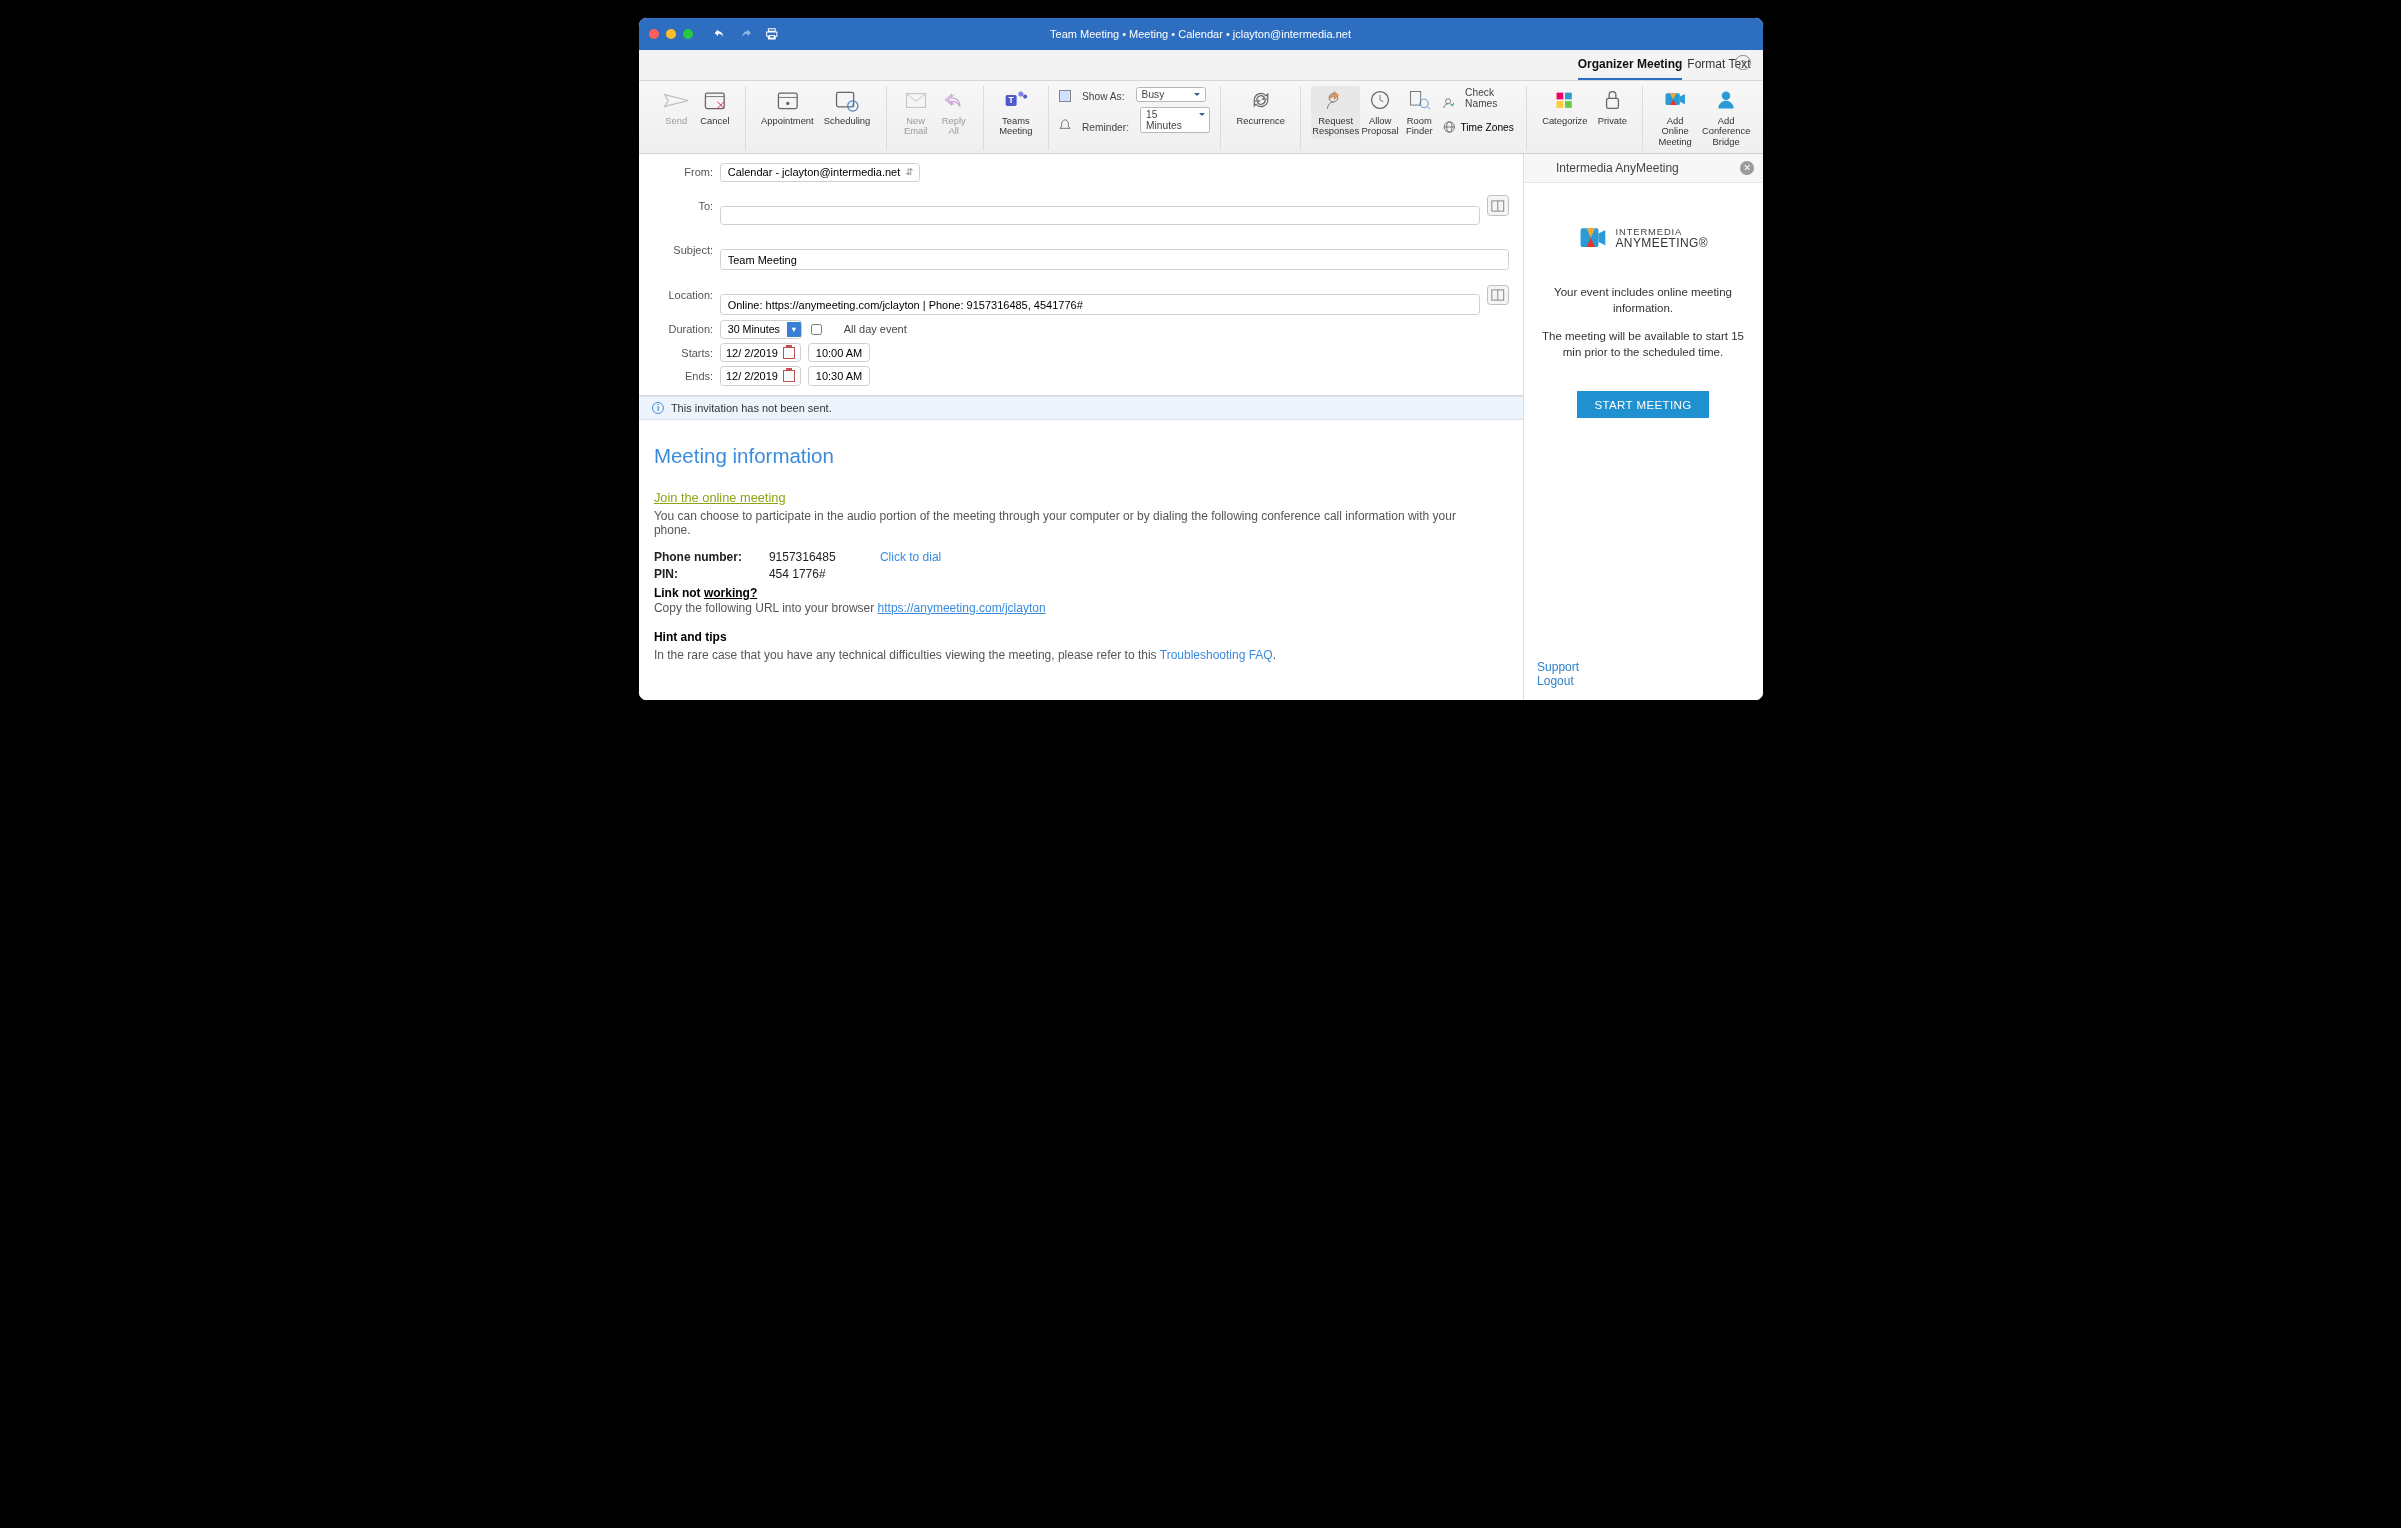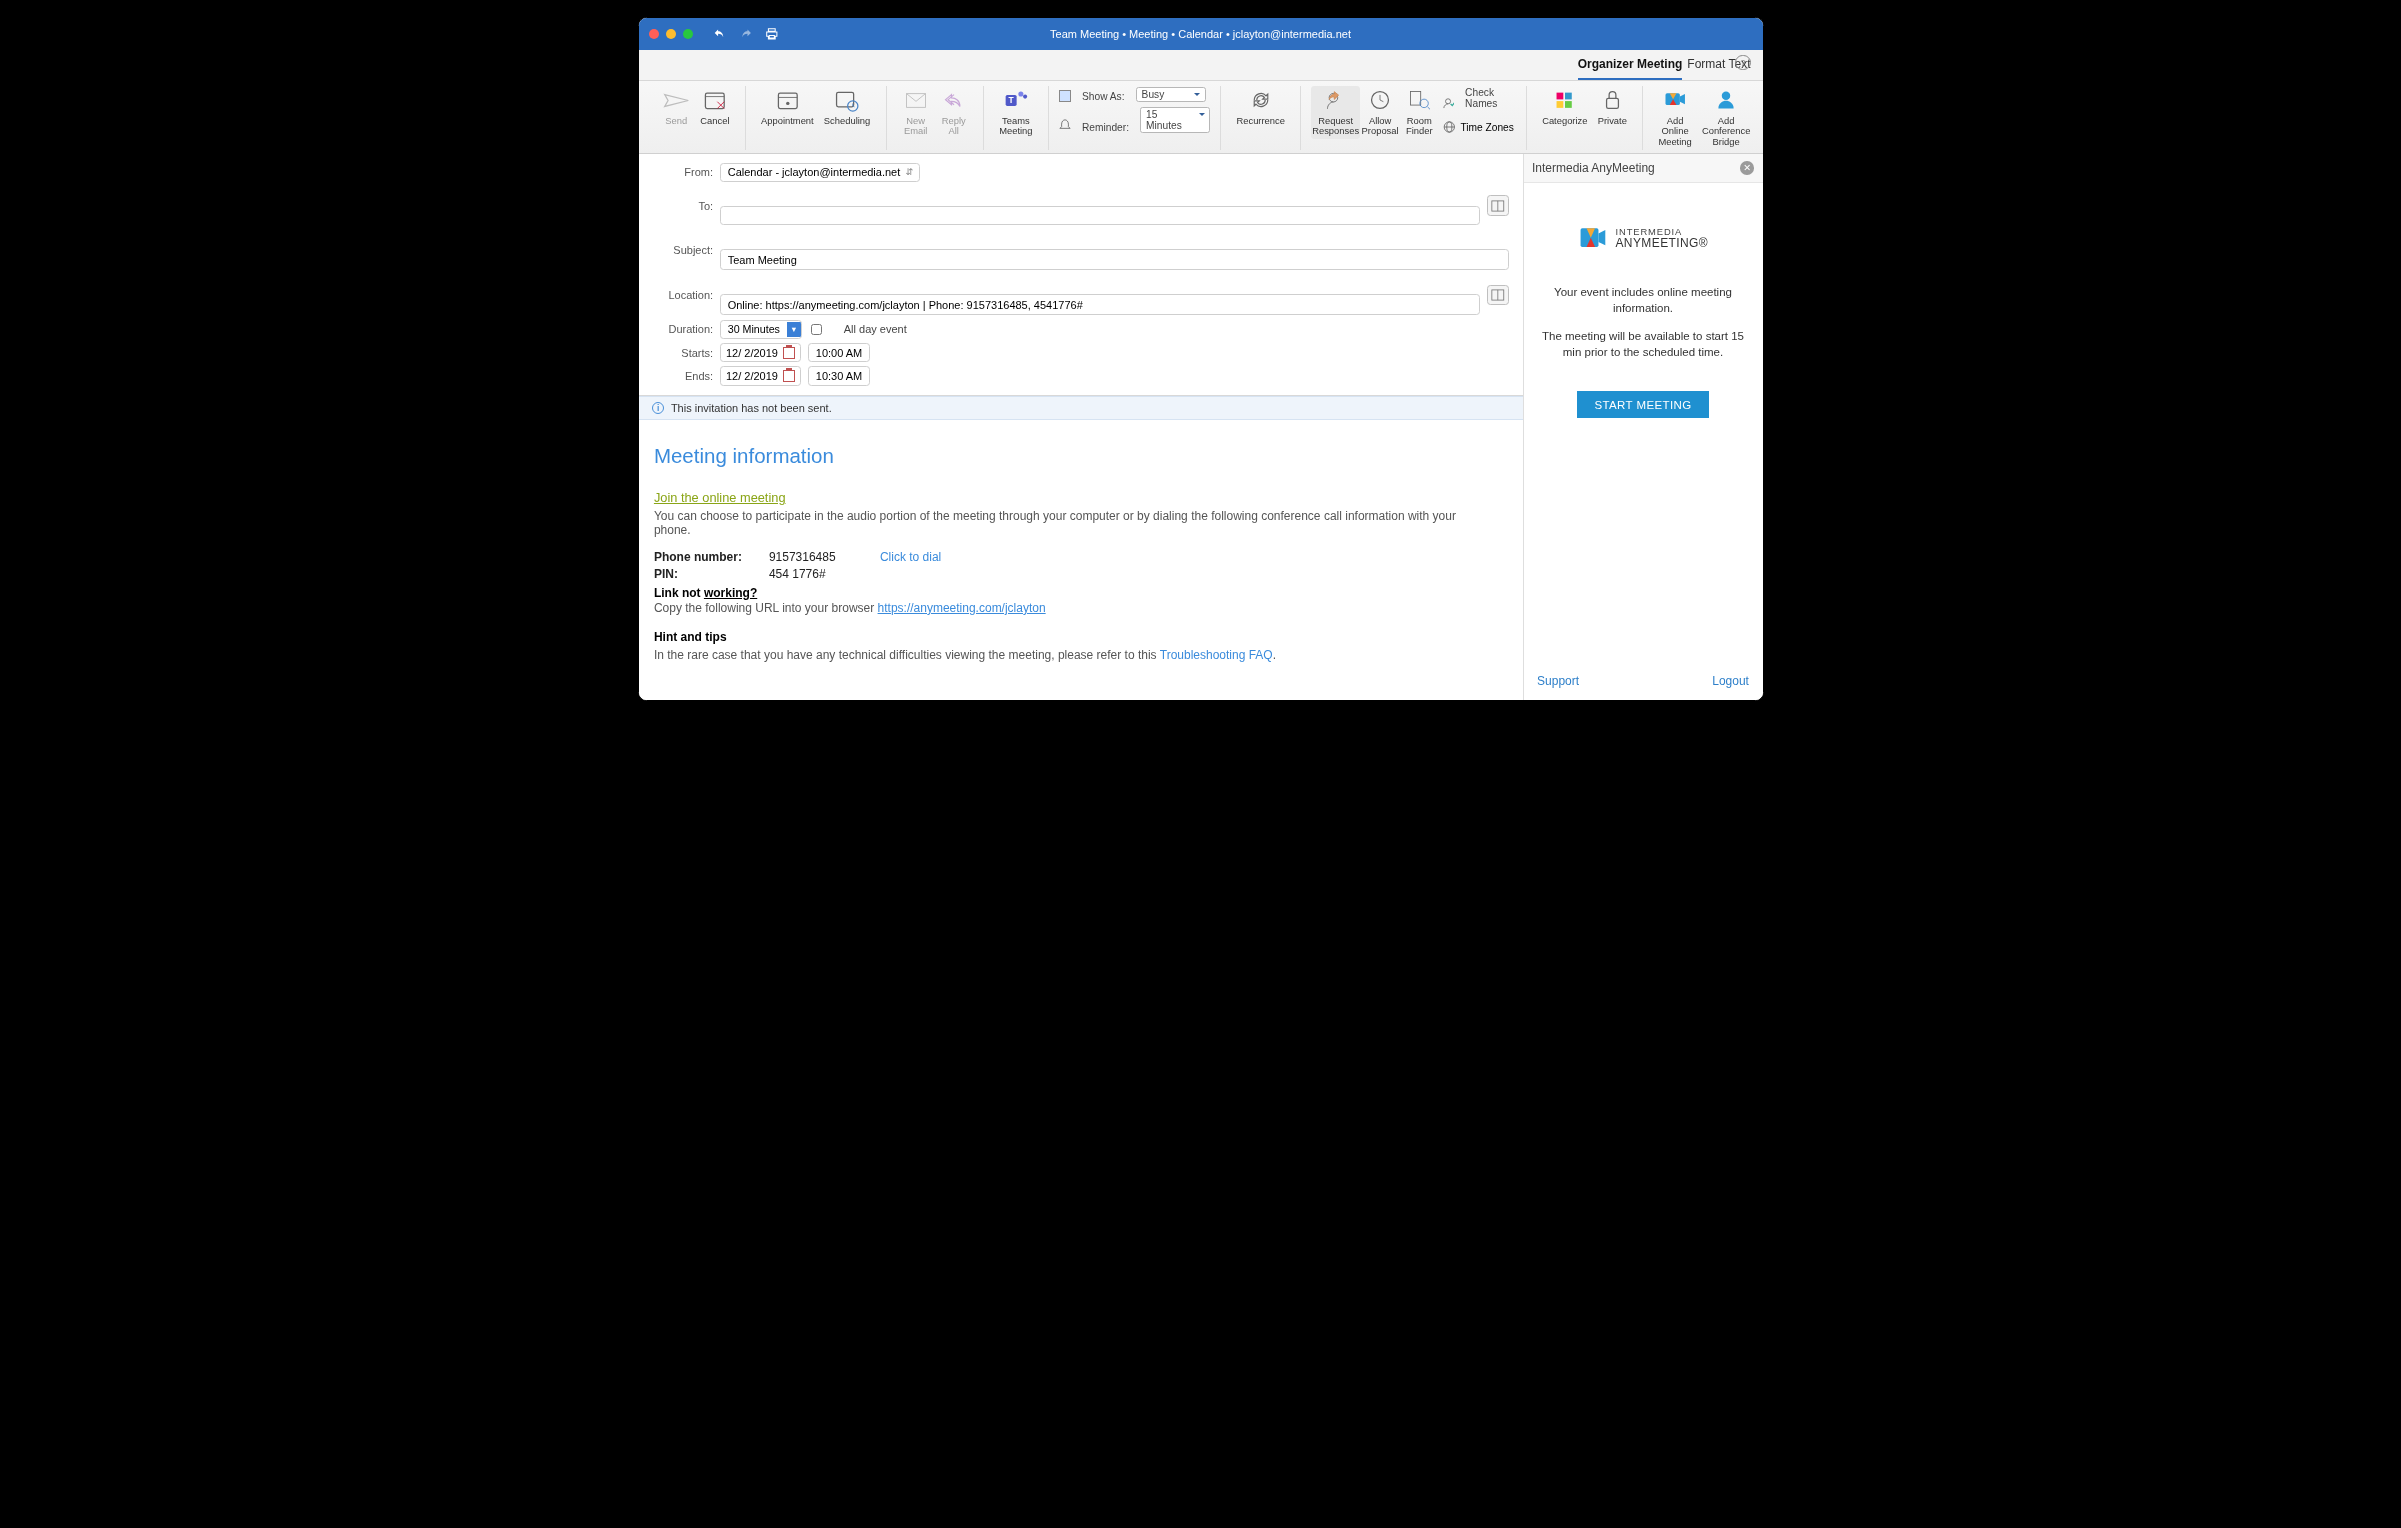--- a/index.html
+++ b/index.html
@@ -96,31 +96,31 @@
   .kvtable .row{display:flex;gap:17px;margin-bottom:2.6px;}
   .kvtable .k{font-weight:700;min-width:98px;}
   .kvtable .v{min-width:94px;}
   .linklike{color:#3a8bdc;cursor:pointer;}
   .bold{font-weight:700;}
   .underline{text-decoration:underline;}
   .section-gap{margin-top:15.4px;}
 
   
   .side-head{display:flex;align-items:center;justify-content:space-between;padding:6.8px 8.5px;border-bottom:0.9px solid #e6e6e6;background:#f7f7f7;}
-  .side-title{font-size:12px;color:#444;}
+  .side-title{font-size:12px;color:#444;margin-left:24px;}
   .closebtn{width:13.6px;height:13.6px;border-radius:50%;background:#9b9b9b;color:#fff;display:flex;align-items:center;justify-content:center;font-size:9.4px;cursor:pointer;}
   .side-body{flex:1;padding:25.6px 13.6px 8.5px 13.6px;text-align:center;color:#333;font-size:11.5px;}
   .brand{display:flex;align-items:center;justify-content:center;gap:8.5px;margin:15.4px 0 31px 0;}
   .brand .logo{width:29px;height:29px;position:relative;}
   .brand .txtlogo{text-align:left;line-height:1.05;}
   .brand .l1{font-size:9.4px;letter-spacing:0.9px;color:#444;}
   .brand .l2{font-size:12px;letter-spacing:0.4px;color:#333;}
   .side-msg{margin-bottom:12px; line-height:1.4;}
   .start-btn{background:#1f90d0;color:#fff;border:none;padding:7.7px 17px;font-size:11.5px;letter-spacing:0.4px;cursor:pointer;margin-top:19px;}
-  .side-foot{display:flex;justify-content:space-between;padding:10.2px 13.6px 12px 13.6px;font-size:12px;}
+  .side-foot{display:flex;justify-content:space-between;padding:10.2px 13.6px 12px 13.6px;font-size:12px;flex-direction:column;}
   .side-foot a{color:#2d7fc9;text-decoration:none;cursor:pointer;}
   input[type="checkbox"]{width:11px;height:11px;}
 </style>
 </head>
 <body>
 
 <div class="window">
 
   <div class="titlebar">
     <div class="traffic">

